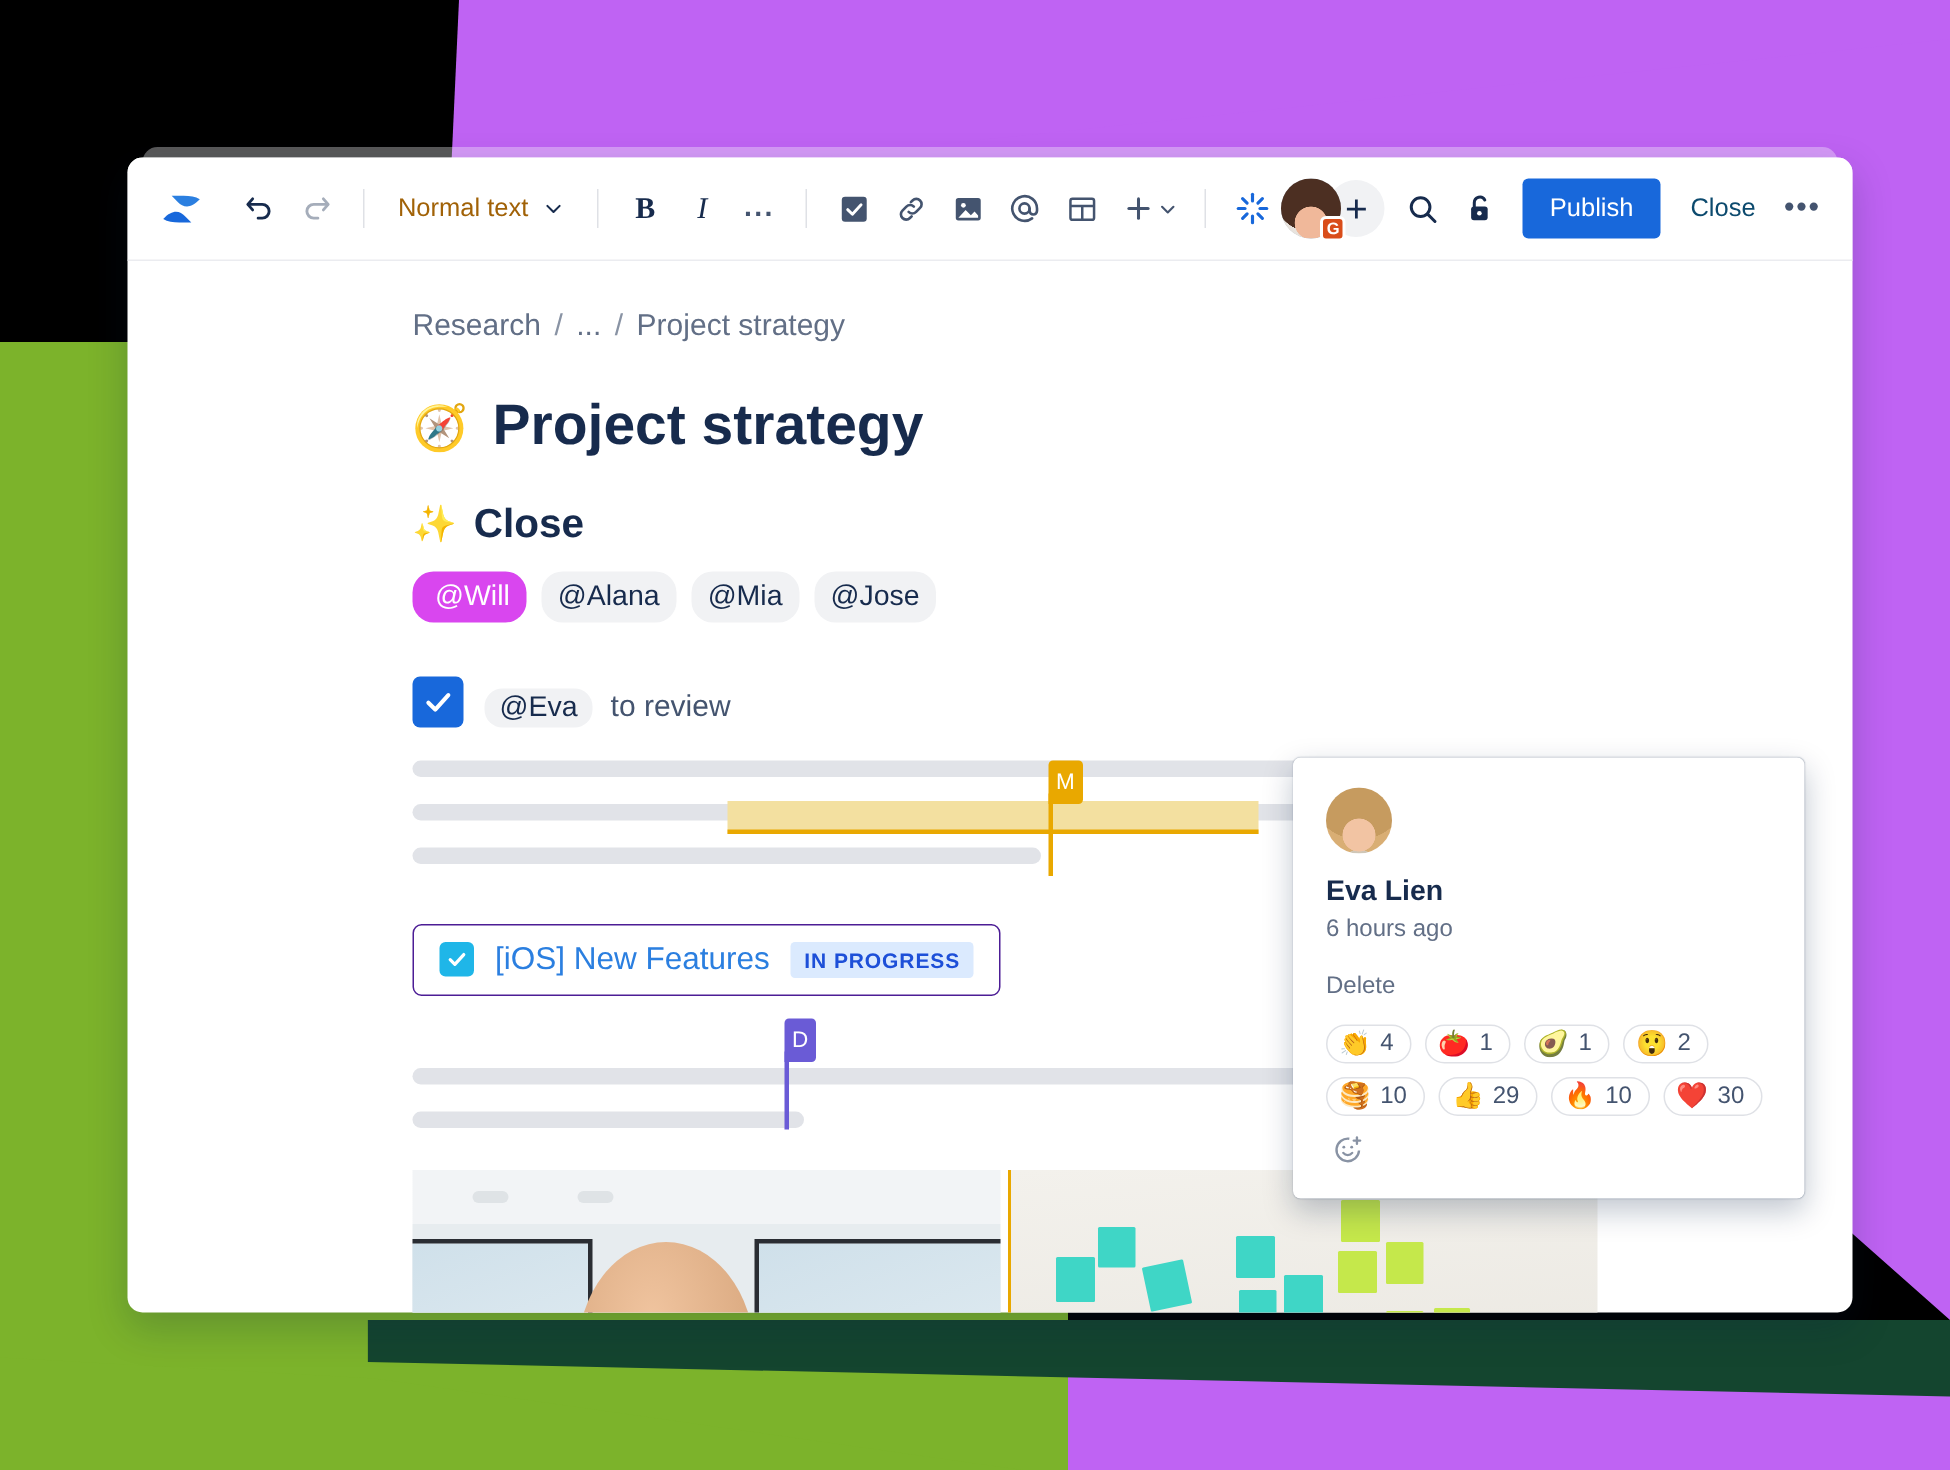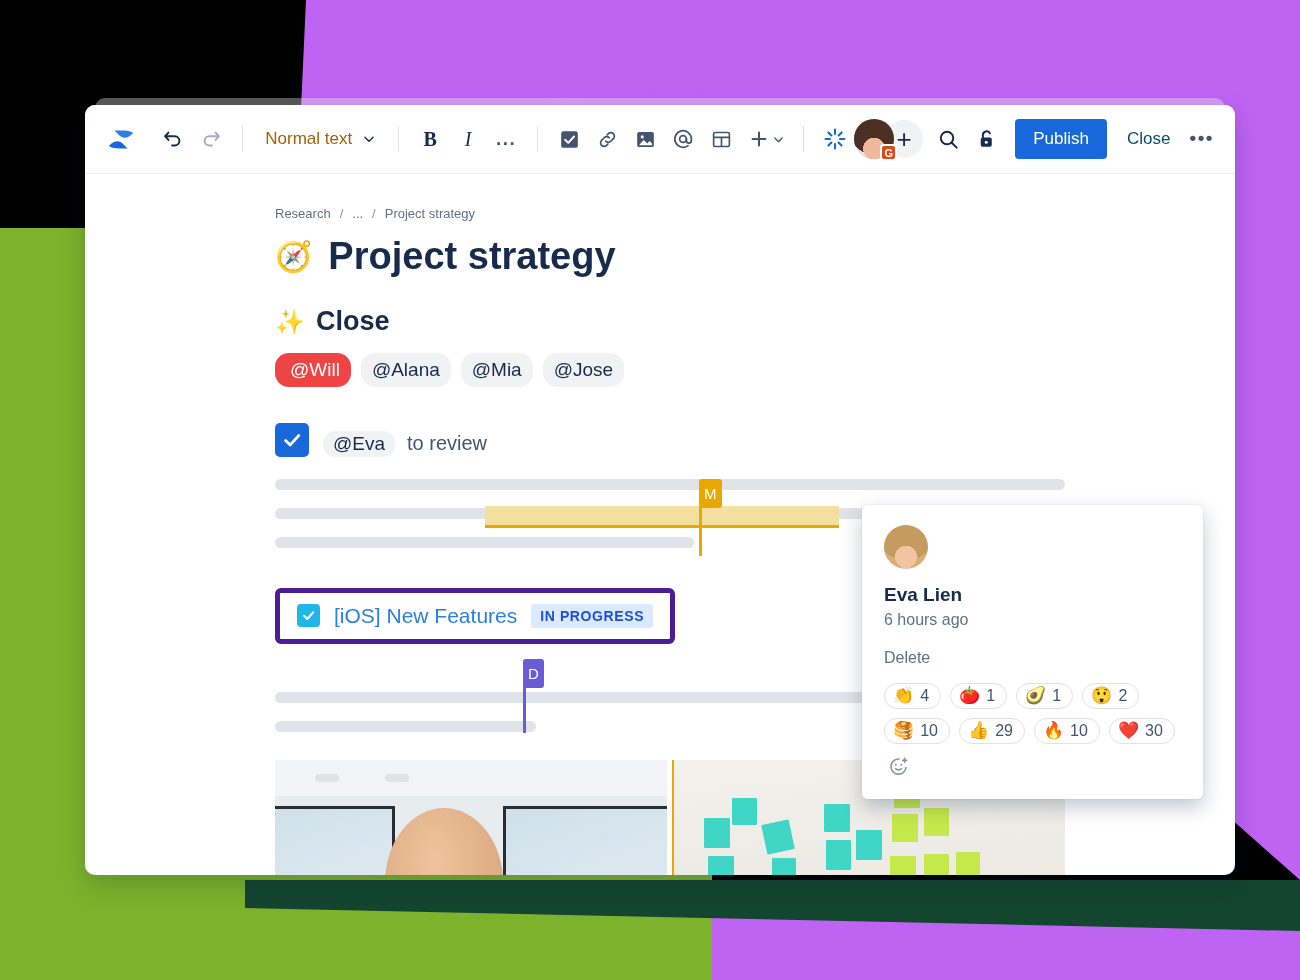--- a/index.html
+++ b/index.html
@@ -106,39 +106,39 @@
     font-family:inherit; margin:0 6px 0 10px;
   }
   .close-btn {
     background:transparent; border:none; color:#0c4a6e; font-size:17px;
     height:40px; padding:0 14px; border-radius:4px; cursor:pointer; font-family:inherit;
   }
   .more-btn { width:42px; height:40px; border-radius:4px; border:none; background:transparent; cursor:pointer; color:#172b4d; }
 
   
   .doc { padding:32px 0 0 190px; position:relative; }
-  .breadcrumb { display:flex; align-items:center; gap:9px; font-size:13px; color:#626f86; margin-bottom:14px; }
+  .breadcrumb { display:flex; align-items:center; gap:9px; font-size:20px; color:#626f86; margin-bottom:34px; }
   .crumb { cursor:pointer; }
   .crumb-sep { color:#8993a4; }
 
   .page-title {
     font-size:38px; font-weight:700; color:#172b4d;
     display:flex; align-items:center; gap:16px; margin-bottom:28px;
   }
   .title-emoji { font-size:30px; }
 
   .h2 { font-size:27px; font-weight:700; color:#172b4d; display:flex; align-items:center; gap:11px; margin-bottom:16px; }
   .h2-emoji { font-size:24px; }
 
   .mention-row { display:flex; gap:10px; margin-bottom:36px; }
   .mention {
     background:#f1f2f4; color:#172b4d; border-radius:14px;
     padding:4px 11px; font-size:19px; cursor:pointer; line-height:1.35;
   }
-  .mention.active { background:#ef4444; color:#fff;padding-left:15px; }
+  .mention.active { background:#d946ef; color:#fff;padding-left:15px; }
 
   .task-row { display:flex; align-items:flex-end; gap:14px; margin-bottom:22px; }
   .task-check {
     width:34px; height:34px; border-radius:5px; background:#1868db;
     display:flex; align-items:center; justify-content:center; cursor:pointer; flex:none;
   }
   .task-text { font-size:20px; color:#44546f; display:flex; align-items:center; gap:12px; }
   .task-mention { background:#f1f2f4; color:#172b4d; border-radius:12px; padding:2px 10px; font-size:19px; }
 
   .lines { position:relative; }
@@ -154,21 +154,21 @@
   .flag .tag {
     position:absolute; left:0; top:-22px; min-width:21px; height:29px; padding:0 5px;
     background:#e9a800; color:#fff; font-size:15px; border-radius:3px 3px 3px 0;
     display:flex; align-items:center; justify-content:center;
   }
   .flag.purple { background:#6a5bd6; }
   .flag.purple .tag { background:#6a5bd6; }
 
   .card-task {
     display:inline-flex; align-items:center; gap:14px;
-    border:5px solid #4c1d95; border-radius:6px; padding:11px 17px;
+    border:1px solid #4c1d95; border-radius:6px; padding:11px 17px;
     margin:22px 0 30px 0; background:#fff;
   }
   .card-check {
     width:23px; height:23px; border-radius:4px; background:#1fb6e8;
     display:flex; align-items:center; justify-content:center; flex:none; cursor:pointer;
   }
   .card-link { color:#2b7fe0; font-size:21px; cursor:pointer; }
   .status-badge {
     background:#dbeafe; color:#1d4fd8; font-size:14px; font-weight:700;
     letter-spacing:.6px; padding:4px 9px; border-radius:3px;

